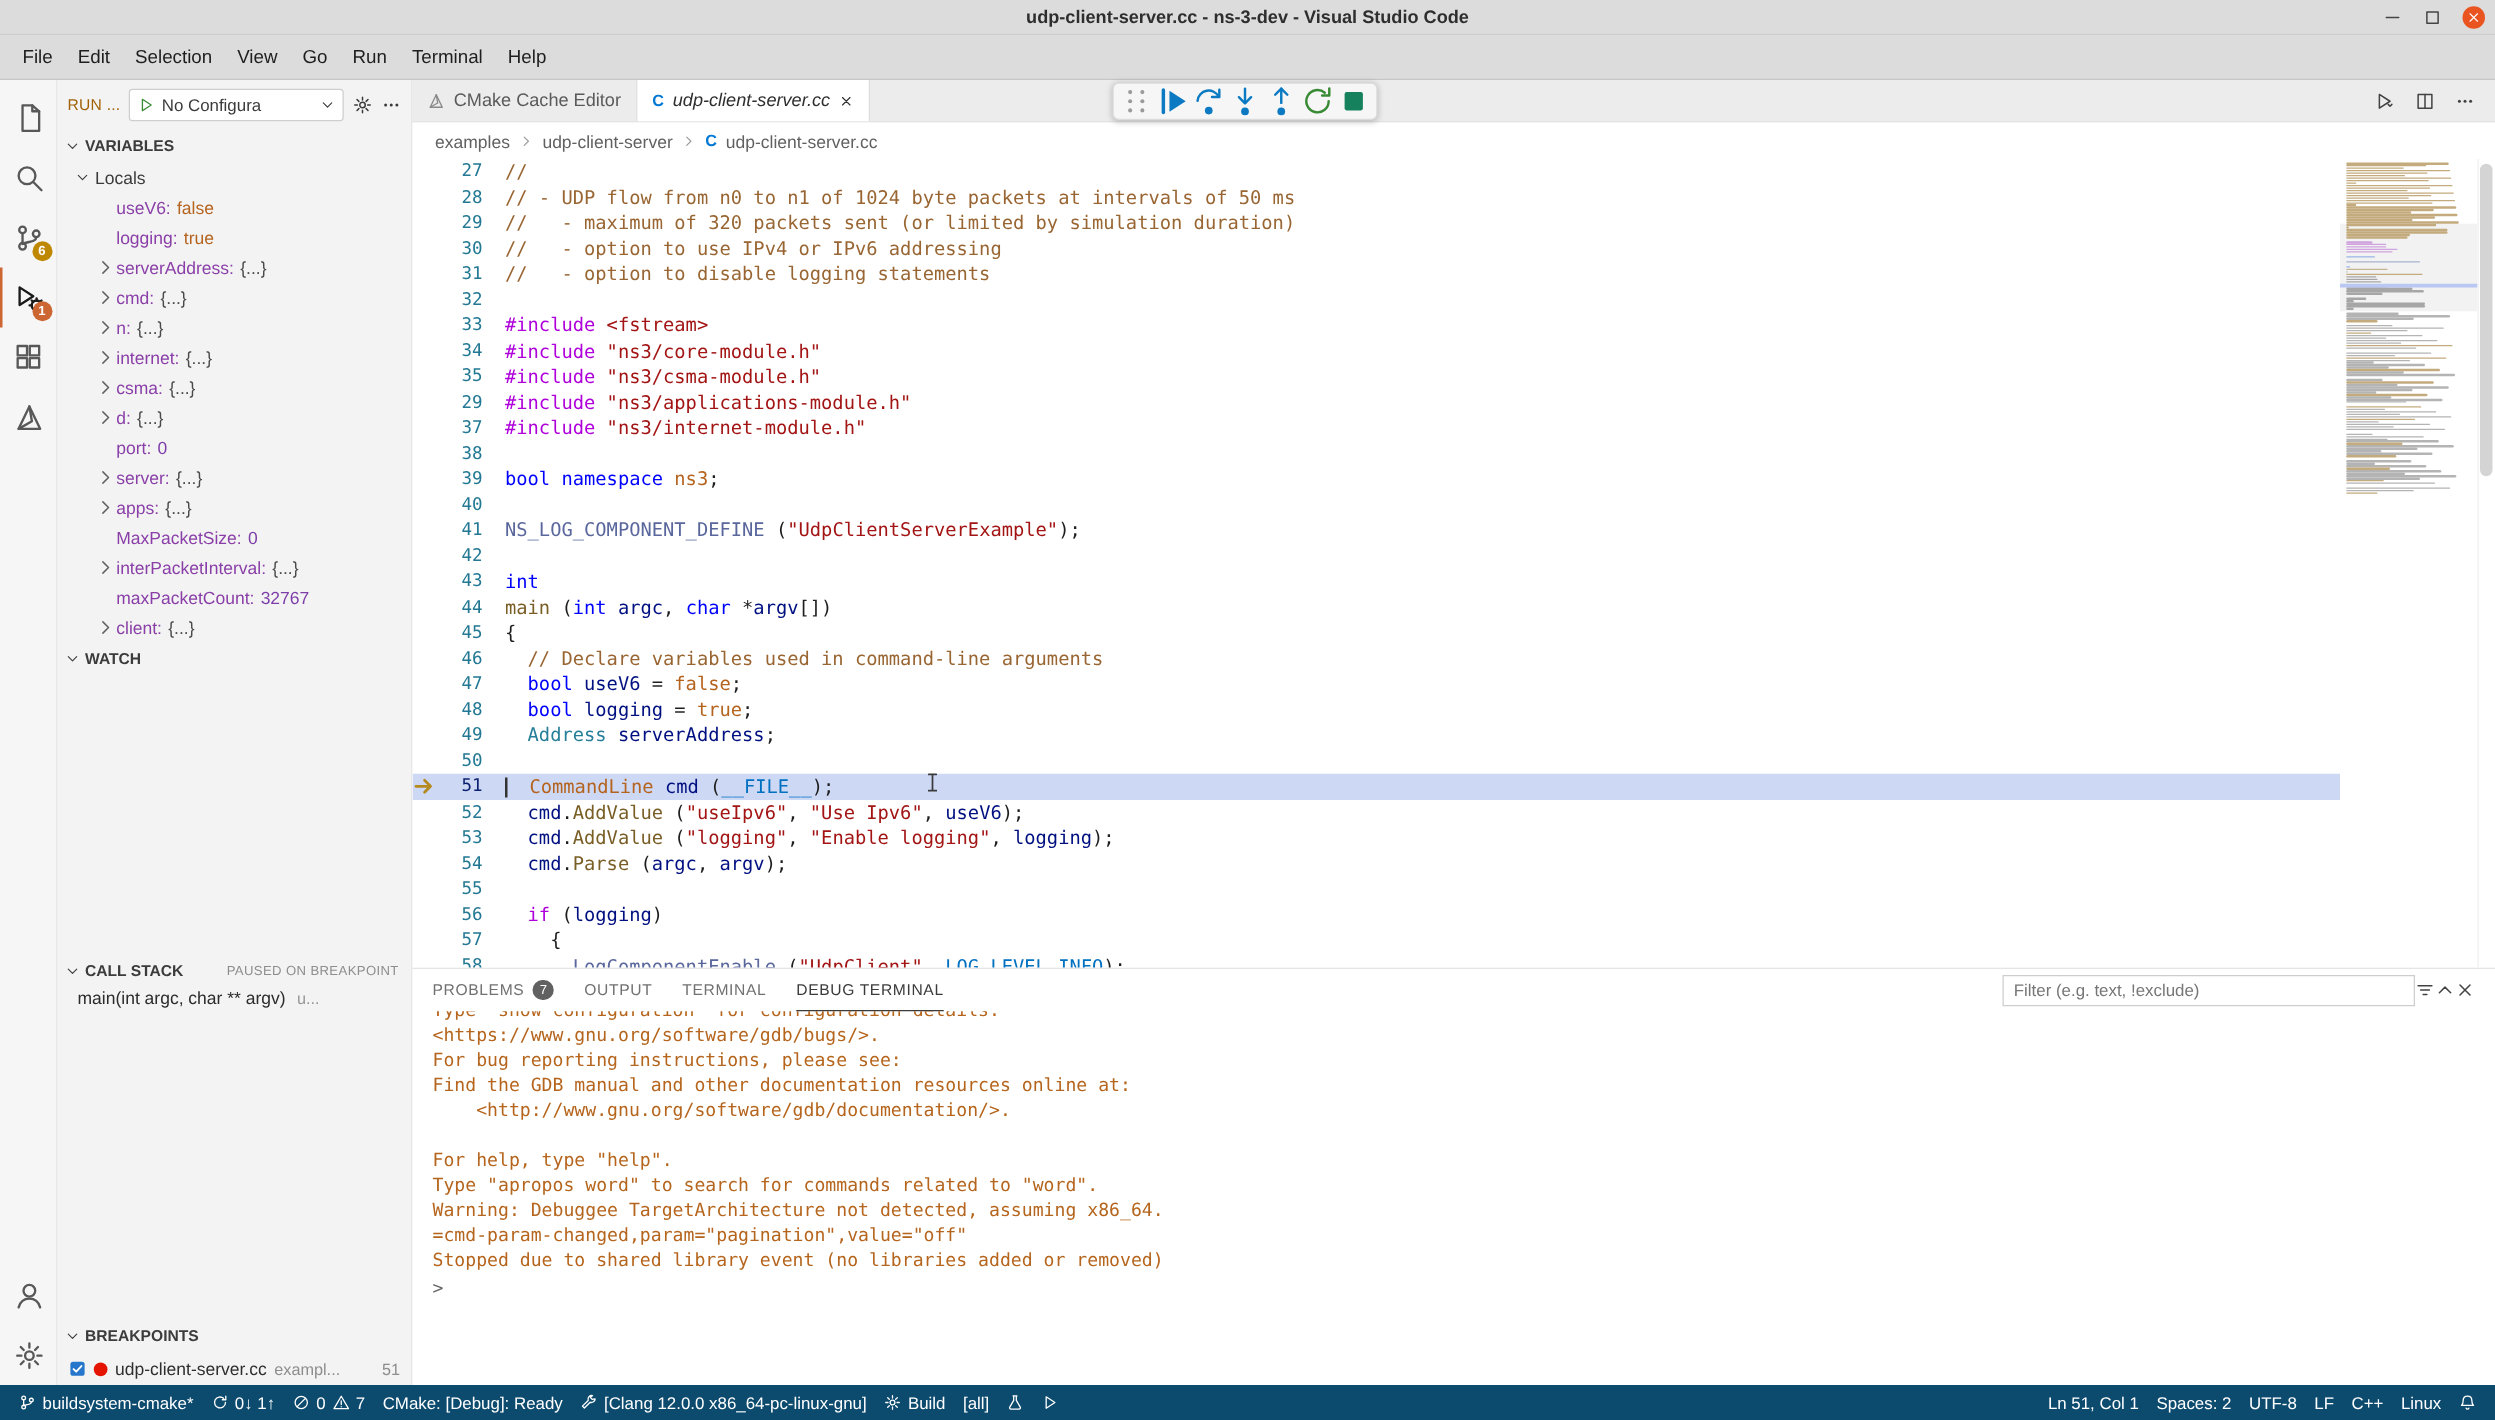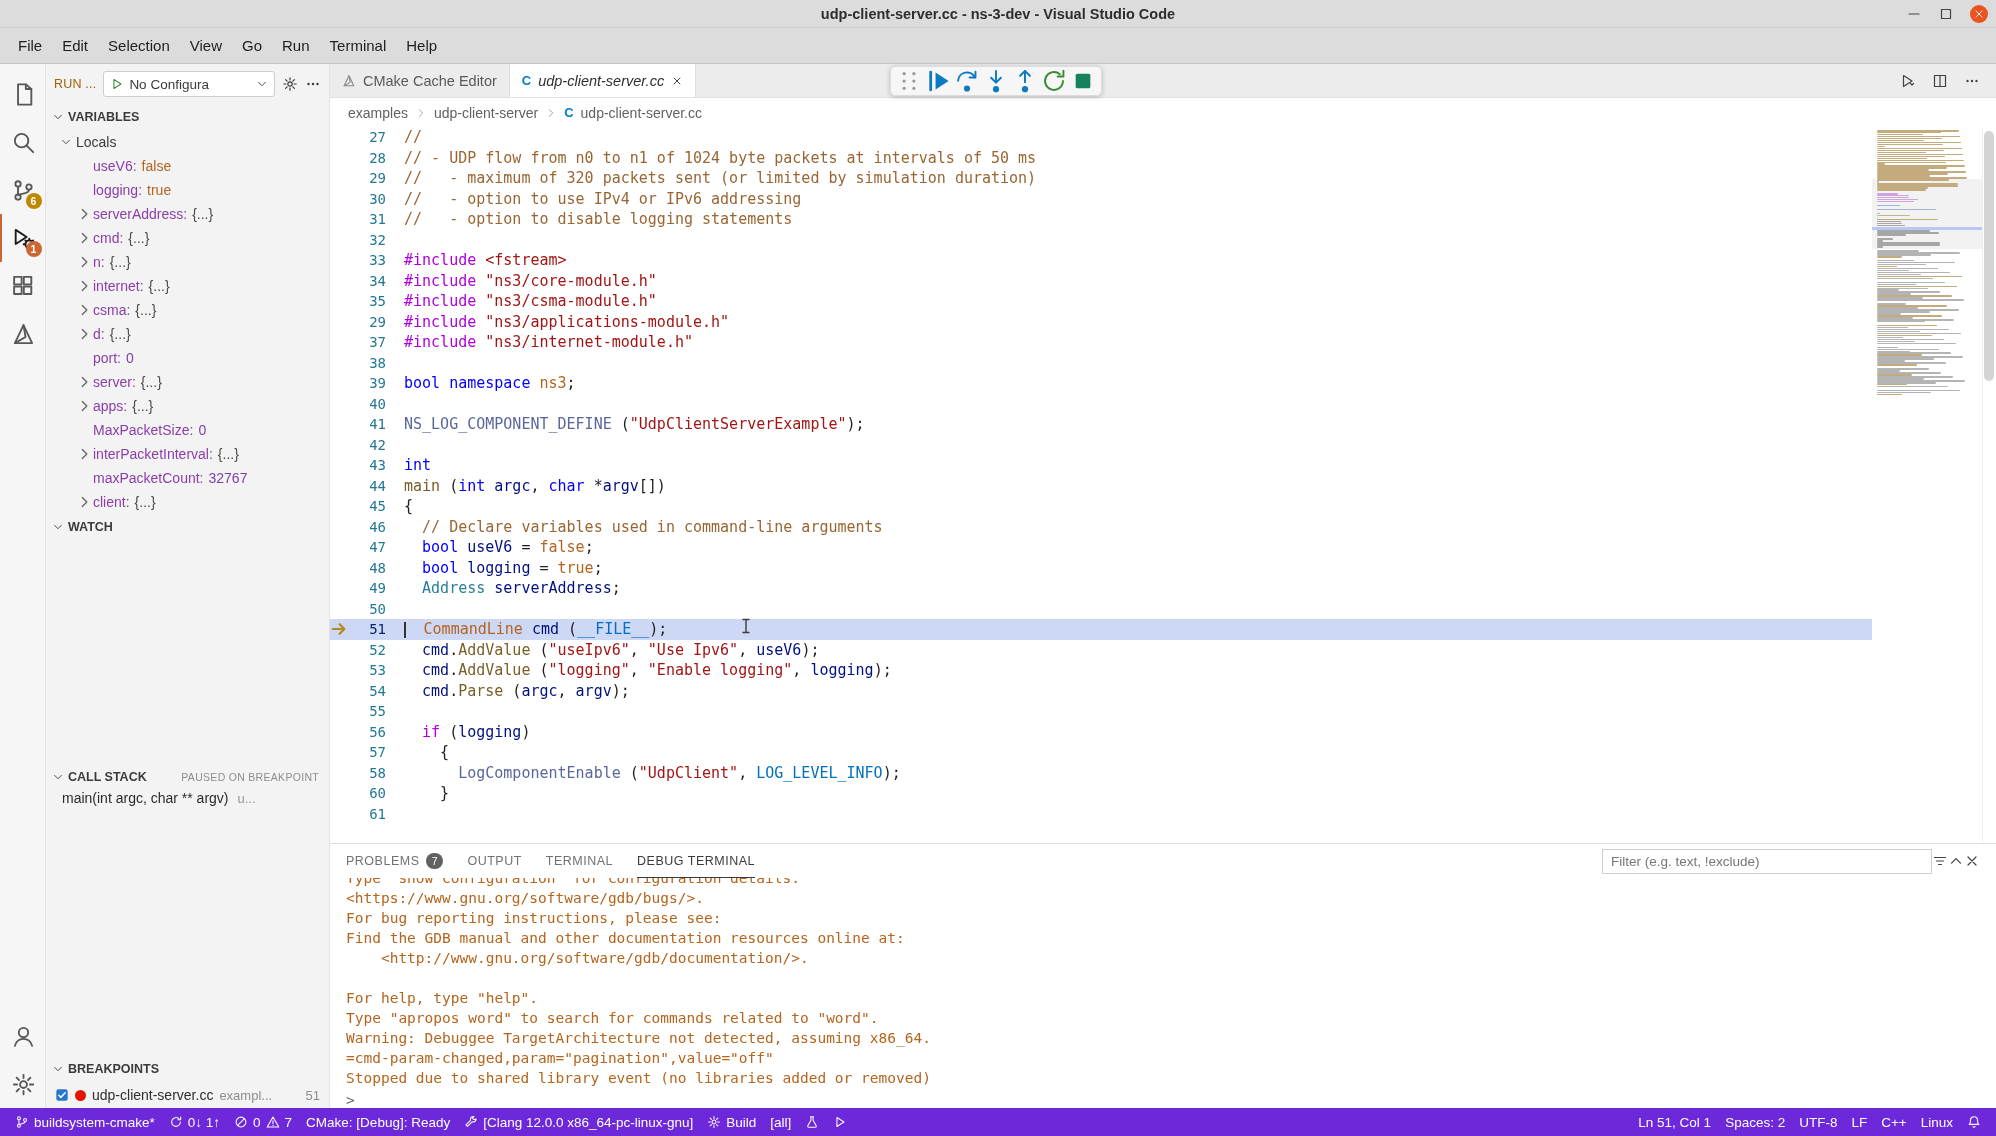--- a/index.html
+++ b/index.html
@@ -83,35 +83,35 @@
   .tk-gfn{color:#5a679c}.tk-lit{color:#b5641f}.tk-pl{color:#1e1e1e}
   .minimap{position:absolute;top:0;right:14px;width:110px;bottom:0}
   #minimap-bars{position:absolute;top:3px;left:5px;right:4px}
   .mini-bar{height:1.5px;margin-bottom:0.48px;border-radius:1px}
   .mini-slider{position:absolute;left:0;right:0;top:52px;height:70px;background:rgba(90,90,90,.08)}
   .mini-current{position:absolute;left:0;right:0;top:100px;height:3px;background:#b9c7f2}
   .scrollbar{position:absolute;top:0;right:0;width:14px;bottom:0;border-left:1px solid #f0f0f0}
   .scroll-thumb{position:absolute;top:4px;right:2px;width:10px;height:250px;background:rgba(100,100,100,.28);border-radius:5px}
 
   
-  .panel{height:265px;border-top:1px solid #ddd;background:#fff;display:flex;flex-direction:column}
+  .panel{height:334px;border-top:1px solid #ddd;background:#fff;display:flex;flex-direction:column}
   .panel-tabs{height:34px;display:flex;align-items:center;gap:24px;padding:0 16px;flex-shrink:0}
   .ptab{height:100%;display:flex;align-items:center;gap:7px;font-size:12.5px;letter-spacing:.5px;color:#717171;border-bottom:1.5px solid transparent}
   .ptab.active{color:#3b3b3b;border-bottom-color:#3b3b3b}
   .ptab-badge{min-width:17px;height:16px;border-radius:9px;background:#616161;color:#fff;font-size:10.5px;display:flex;align-items:center;justify-content:center;padding:0 4px}
   .panel-actions{margin-left:auto;display:flex;align-items:center;color:#424242}
   .filter-input{width:330px;height:25px;border:1px solid #cecece;background:#fff;font-size:13.5px;padding:0 8px;color:#333;font-family:"Liberation Sans",sans-serif}
   .filter-input::placeholder{color:#767676}
   .console{flex:1;overflow:hidden;padding-left:16px;padding-top:1px}
   .console-line{font-family:"DejaVu Sans Mono",monospace;font-size:14.5px;line-height:20px;color:#b5651d;white-space:pre}
   .console-line.clip{margin-top:-11px}
   .console-prompt{font-family:"DejaVu Sans Mono",monospace;font-size:14.5px;line-height:20px;color:#666;padding-top:2px}
 
   
-  .statusbar{height:28px;background:#6d28d9;color:#fff;display:flex;align-items:center;padding:0 8px;font-size:13.5px}
+  .statusbar{height:28px;background:#0c4a6e;color:#fff;display:flex;align-items:center;padding:0 8px;font-size:13.5px}
   .sb-item{display:flex;align-items:center;gap:5px;padding:0 7px;height:100%;white-space:nowrap}
   .sb-right{margin-left:auto;display:flex;height:100%}
   .sb-item .ic{color:#fff}
 
   
   .mouse-cursor{position:absolute;left:738px;top:615px;width:16px;height:20px;color:#3c3c3c;z-index:60}
 </style>
 </head>
 <body>
 

